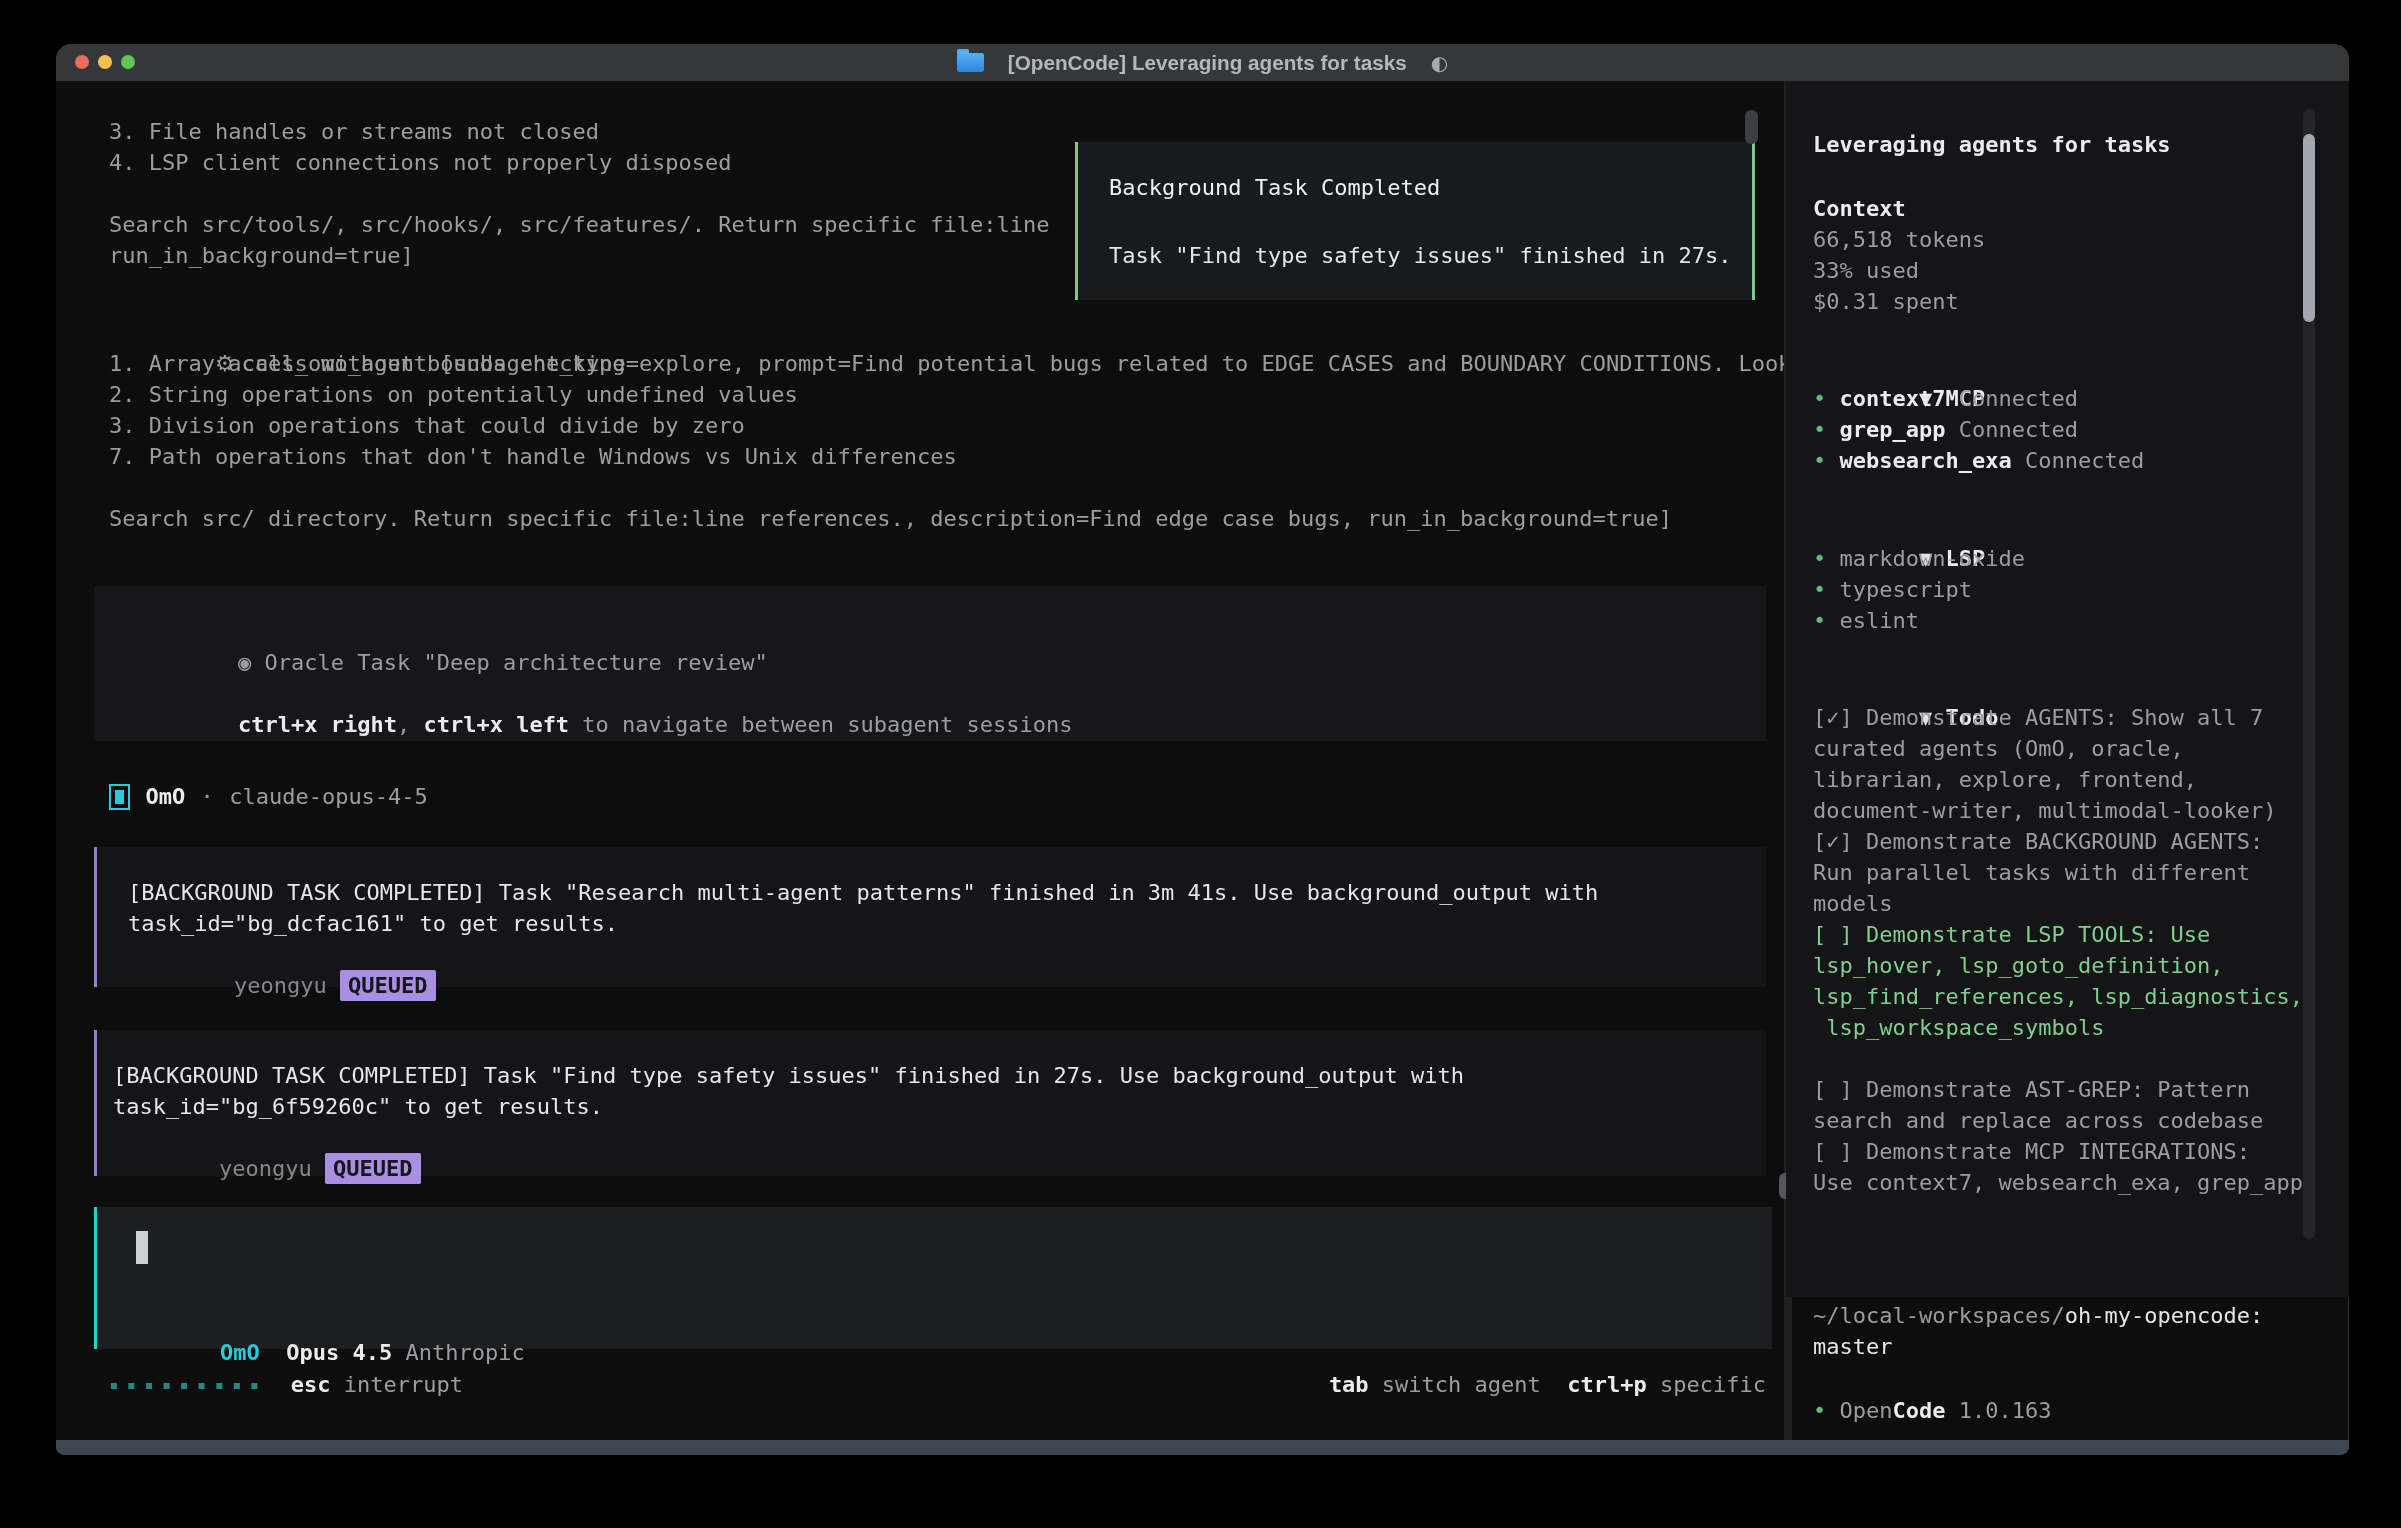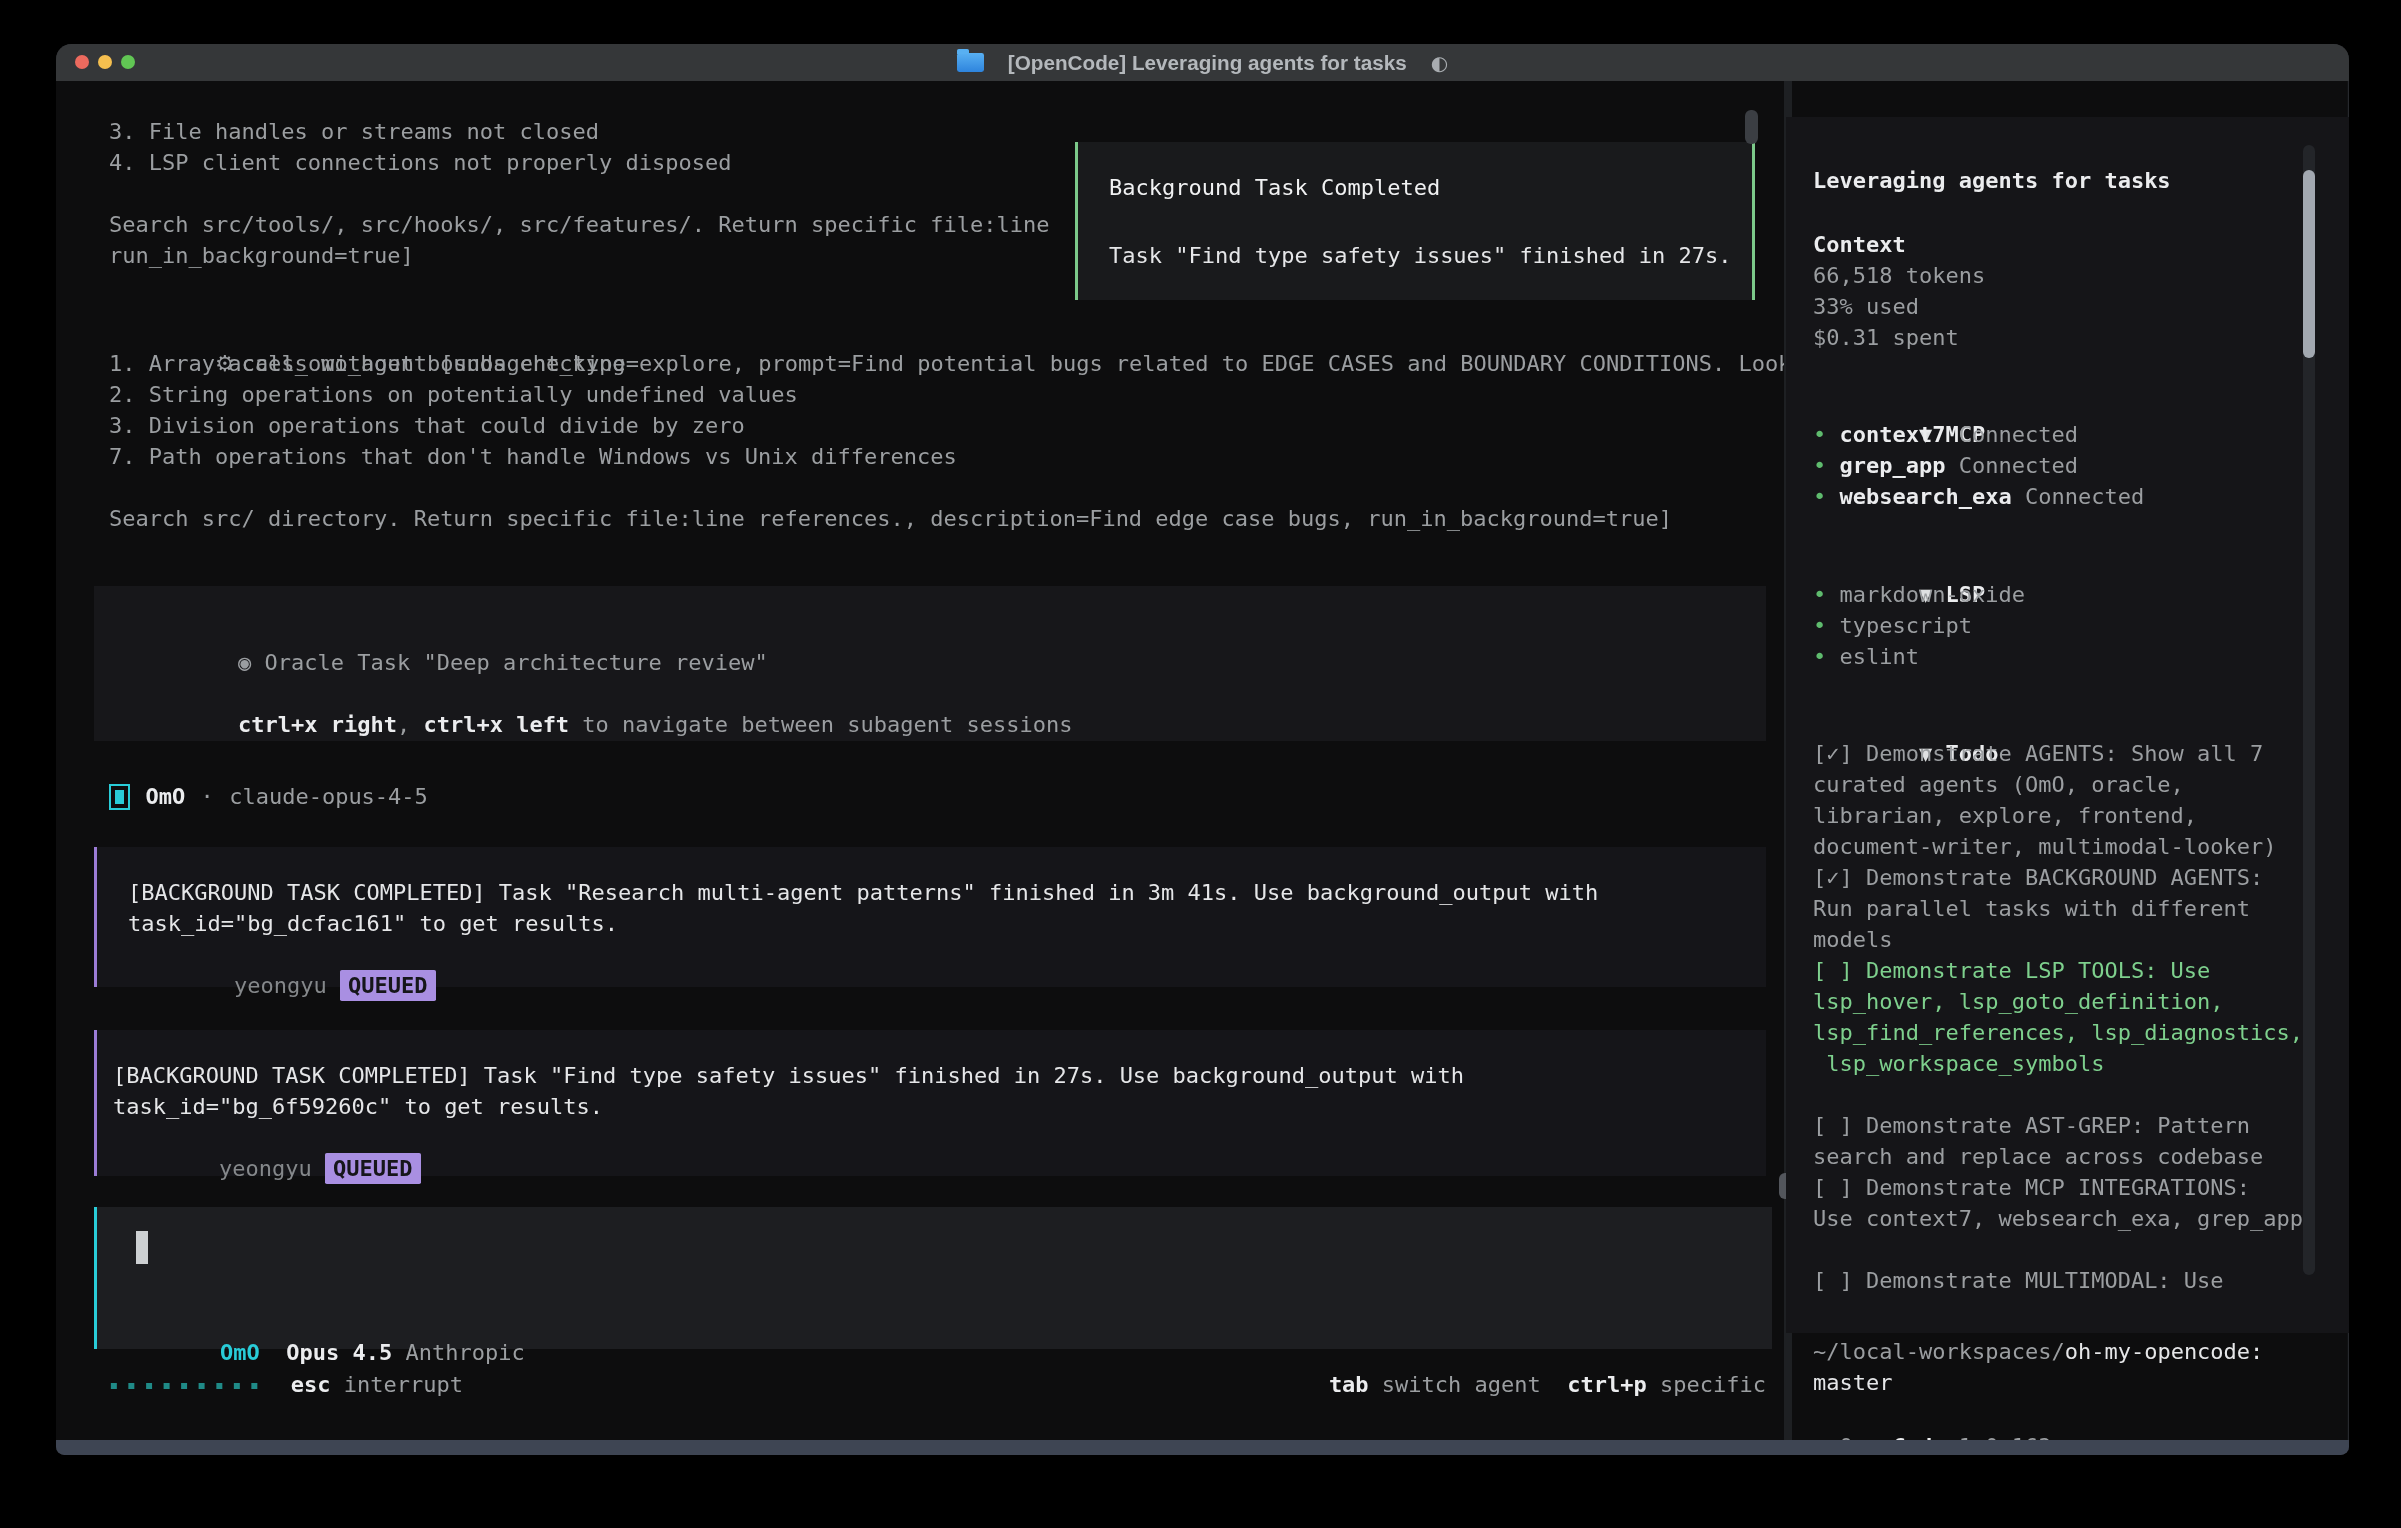--- a/index.html
+++ b/index.html
@@ -18,21 +18,21 @@
   .light.red { background:#ec6a5e; } .light.yellow { background:#f5bf4f; } .light.green { background:#61c654; }
   .title-wrap { display:flex; align-items:center; gap:24px;
                 font-family:"Liberation Sans", sans-serif; font-weight:bold; font-size:20.7px; color:#b4b8bc; }
   .folder { width:27px; height:19.5px; border-radius:2.4px; background:linear-gradient(#58b0f2,#2e84dd); position:relative; }
   .folder::before { content:''; position:absolute; top:-4.1px; left:0; width:11.8px; height:5.3px;
                     border-radius:1.8px 1.8px 0 0; background:#58b0f2; }
   .state-icon { font-family:"DejaVu Sans", sans-serif; font-weight:normal; color:#a8acb0; font-size:20px; }
 
   
   .main    { position:absolute; left:0; top:37px; width:1730px; height:1359px; background:#0d0d0e; }
-  .sidebar { position:absolute; left:1730px; top:37px; width:563px; height:1216px; background:#151518;margin-top:36px; }
+  .sidebar { position:absolute; left:1730px; top:37px; width:563px; height:1216px; background:#151518; }
   .frame-bottom { position:absolute; left:0; bottom:0; width:100%; height:15.4px; background:#3e4553; z-index:6; }
 
   .line { height:31px; line-height:31px; white-space:pre; }
   .g    { color:#9b9ea1; }
   .w    { color:#ebecee; font-weight:bold; }
   .wt   { color:#e5e6e8; }
   .green{ color:#7ed08d; }
   .dot  { color:#5fbb6e; }
   .tri  { color:#dfe1e3; }
 
@@ -247,21 +247,20 @@
           <div class="line"><span class="green">[ ] Demonstrate LSP TOOLS: Use</span></div>
           <div class="line"><span class="green">lsp_hover, lsp_goto_definition,</span></div>
           <div class="line"><span class="green">lsp_find_references, lsp_diagnostics,</span></div>
           <div class="line"><span class="green"> lsp_workspace_symbols</span></div>
           <div class="line"><span class="g"></span></div>
           <div class="line"><span class="g">[ ] Demonstrate AST-GREP: Pattern</span></div>
           <div class="line"><span class="g">search and replace across codebase</span></div>
           <div class="line"><span class="g">[ ] Demonstrate MCP INTEGRATIONS:</span></div>
           <div class="line"><span class="g">Use context7, websearch_exa, grep_app</span></div>
           <div class="line"><span class="g"></span></div>
-          <div class="line"><span class="g">[ ] Demonstrate MULTIMODAL: Use</span></div>
         </div>
     </div>
 
     <div class="abs sb-pad sb-workspace">
         <div class="line"><span class="g">~/local-workspaces/</span><span class="wt">oh-my-opencode:</span></div>
         <div class="line"><span class="wt">master</span></div>
       </div>
 
     <div class="abs sb-pad sb-version">
         <div class="line"><span class="dot">• </span><span class="g">Open</span><span class="w">Code</span><span class="g"> 1.0.163</span></div>

